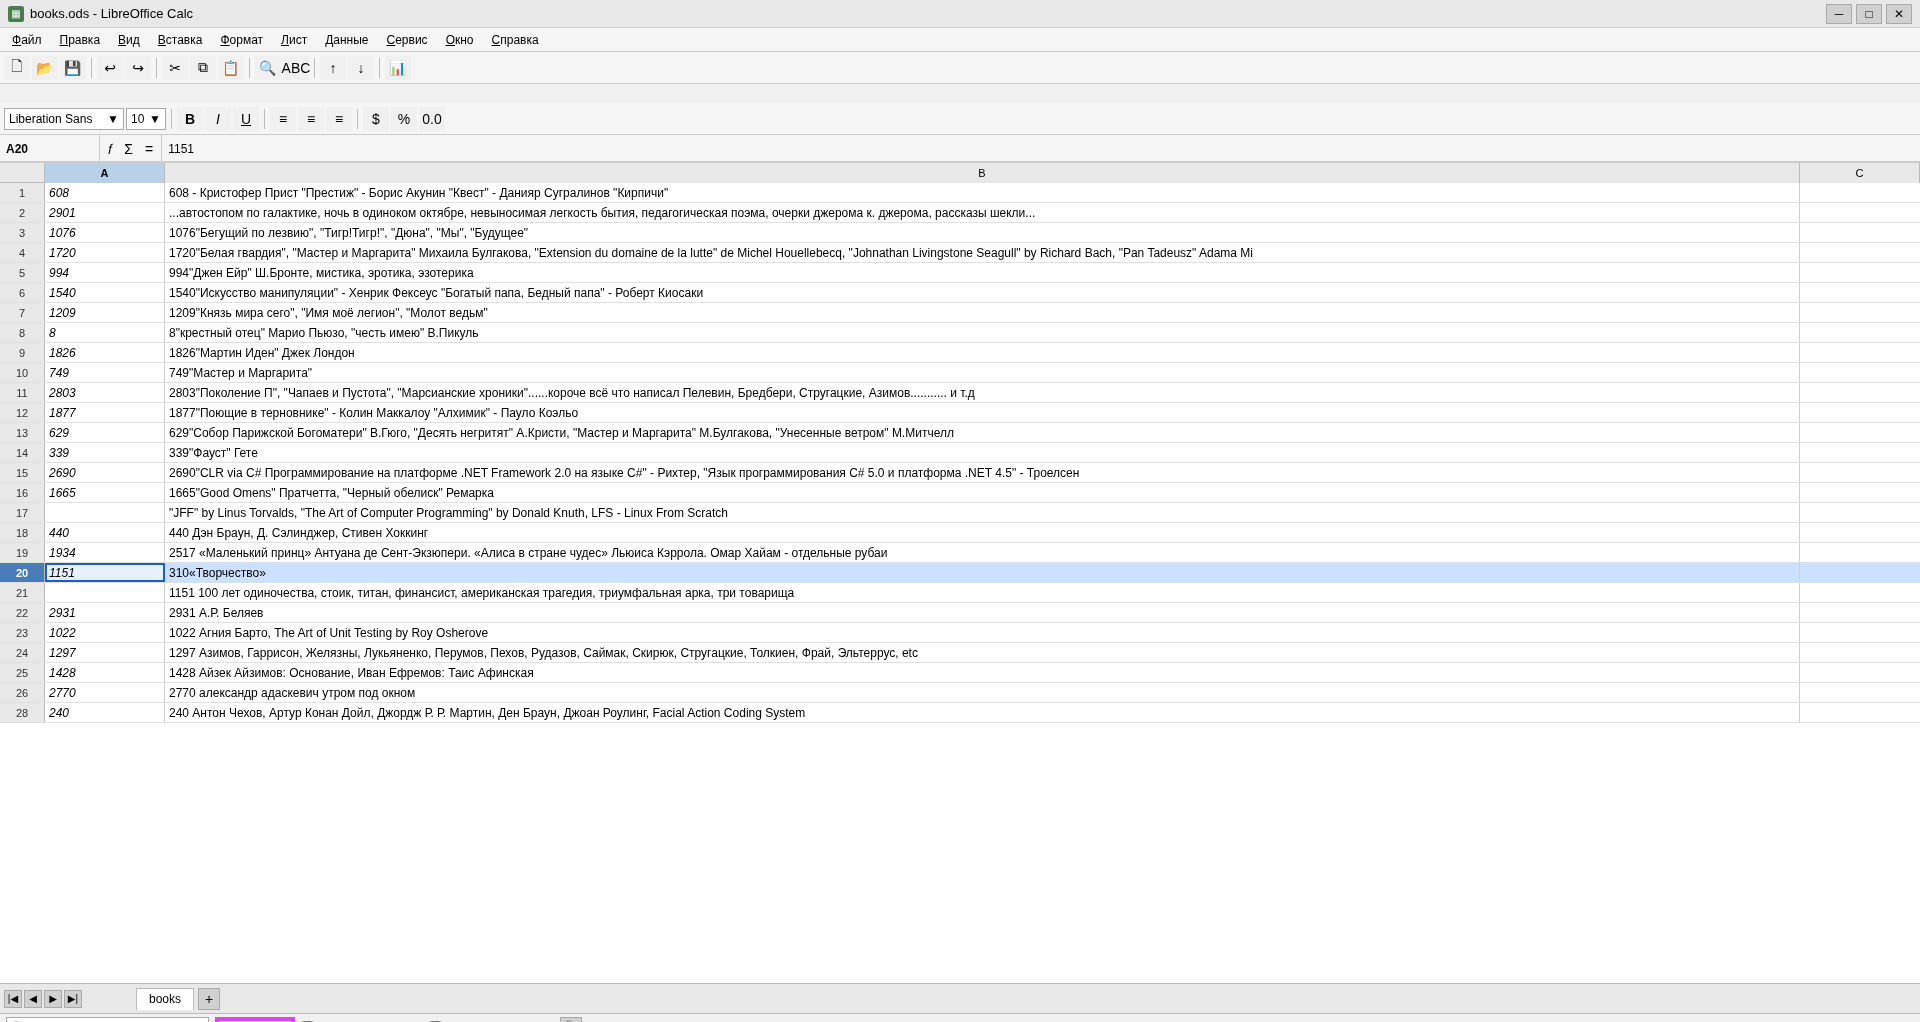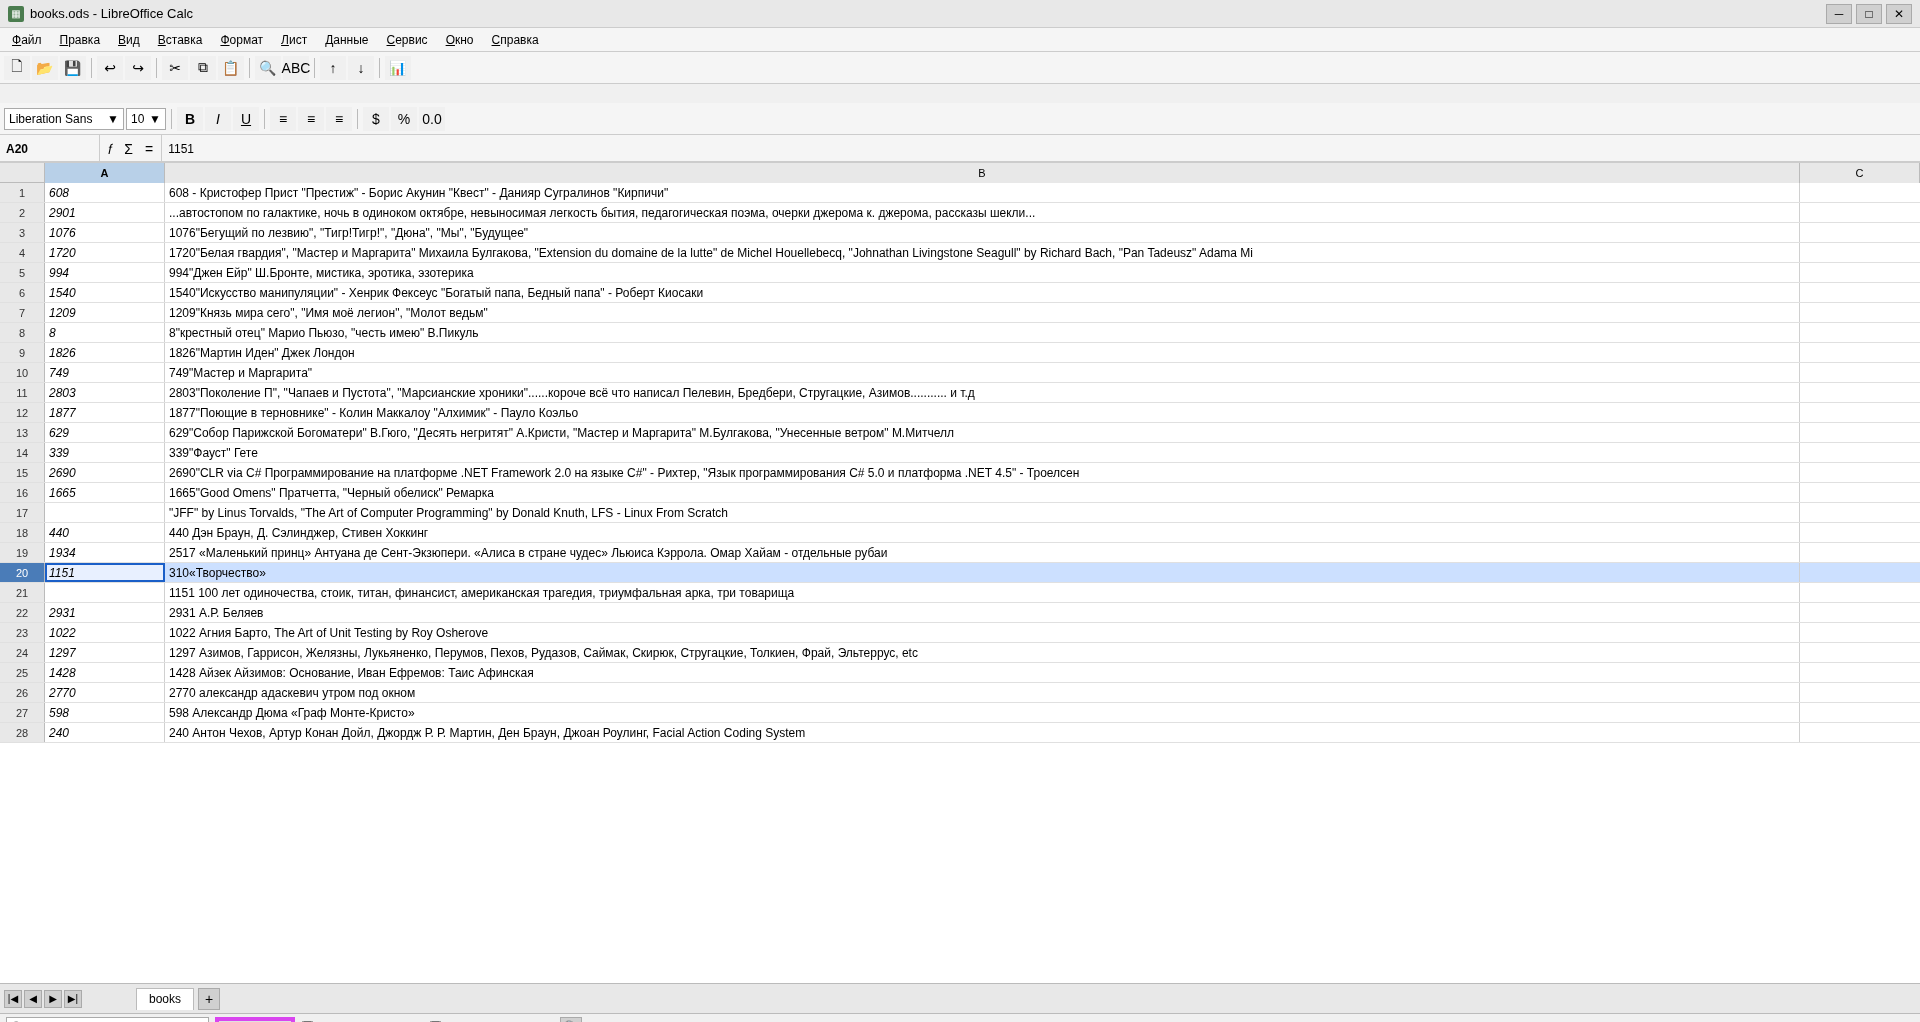--- a/index.html
+++ b/index.html
@@ -177,21 +177,21 @@
     .row-num {
       width: 45px;
       min-width: 45px;
       border-right: 1px solid #bbb;
       display: flex; align-items: center; justify-content: center;
       font-size: 11px;
       background: #e8e8e8;
       color: #333;
       flex-shrink: 0;
     }
-    .spreadsheet-row.selected-row .row-num { background: #4a7cb8; color: white; font-weight: normal; }
+    .spreadsheet-row.selected-row .row-num { background: #4a7cb8; color: white; font-weight: bold; }
     .cell-a {
       width: 120px;
       min-width: 120px;
       border-right: 1px solid #d0d0d0;
       padding: 0 4px;
       font-size: 12px;
       display: flex; align-items: center;
       overflow: hidden;
       white-space: nowrap;
       flex-shrink: 0;
@@ -515,26 +515,20 @@
       <div class="spreadsheet-row">
         <div class="row-num">25</div>
         <div class="cell-a">1428</div>
         <div class="cell-b">1428 Айзек Айзимов: Основание, Иван Ефремов: Таис Афинская</div>
         <div class="cell-c"></div>
       </div>
       <div class="spreadsheet-row">
         <div class="row-num">26</div>
         <div class="cell-a">2770</div>
         <div class="cell-b">2770 александр адаскевич утром под окном</div>
-        <div class="cell-c"></div>
-      </div>
-      <div class="spreadsheet-row">
-        <div class="row-num">27</div>
-        <div class="cell-a">598</div>
-        <div class="cell-b"> 598 Александр Дюма «Граф Монте-Кристо»</div>
         <div class="cell-c"></div>
       </div>
       <div class="spreadsheet-row">
         <div class="row-num">28</div>
         <div class="cell-a">240</div>
         <div class="cell-b"> 240 Антон Чехов, Артур Конан Дойл, Джордж Р. Р. Мартин, Ден Браун, Джоан Роулинг, Facial Action Coding System</div>
         <div class="cell-c"></div>
       </div>
     </div>
 </div>

